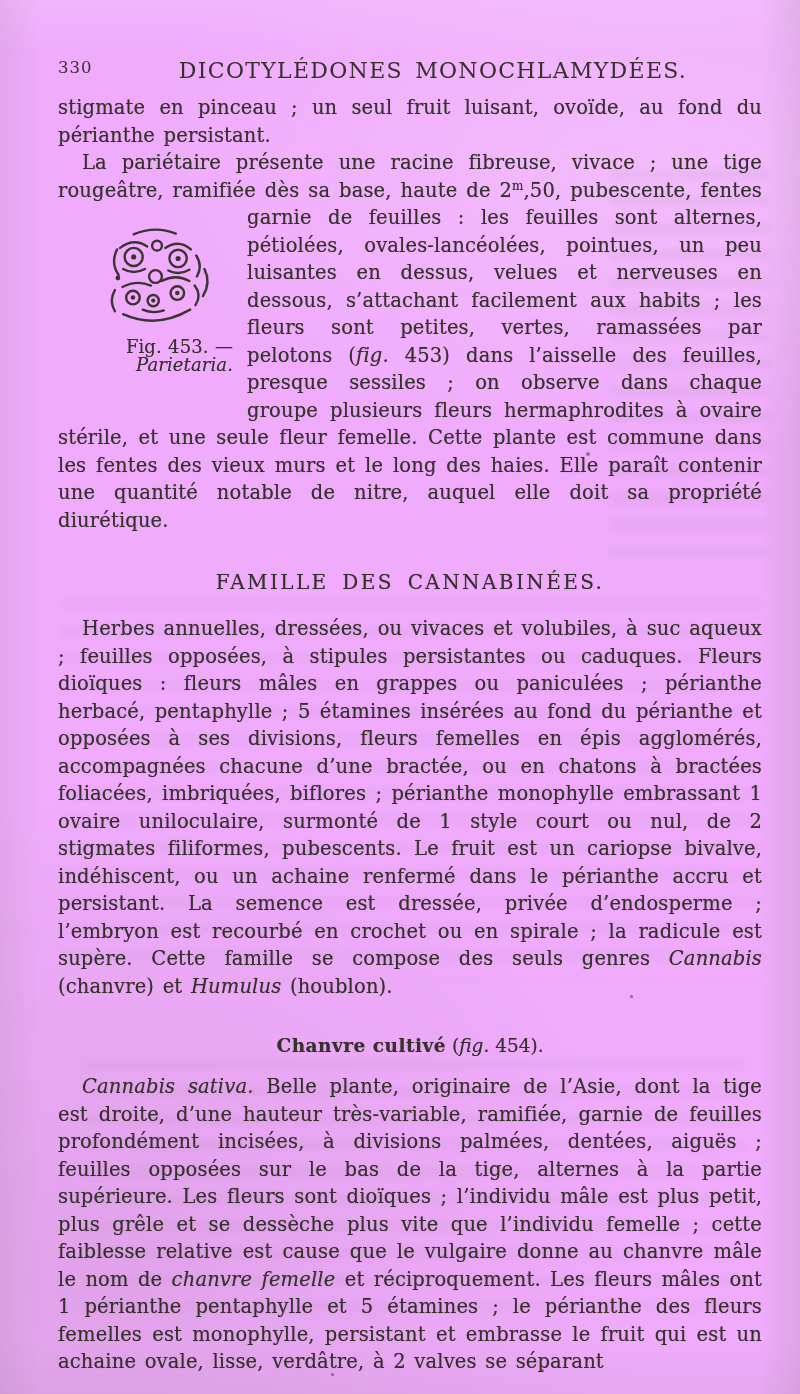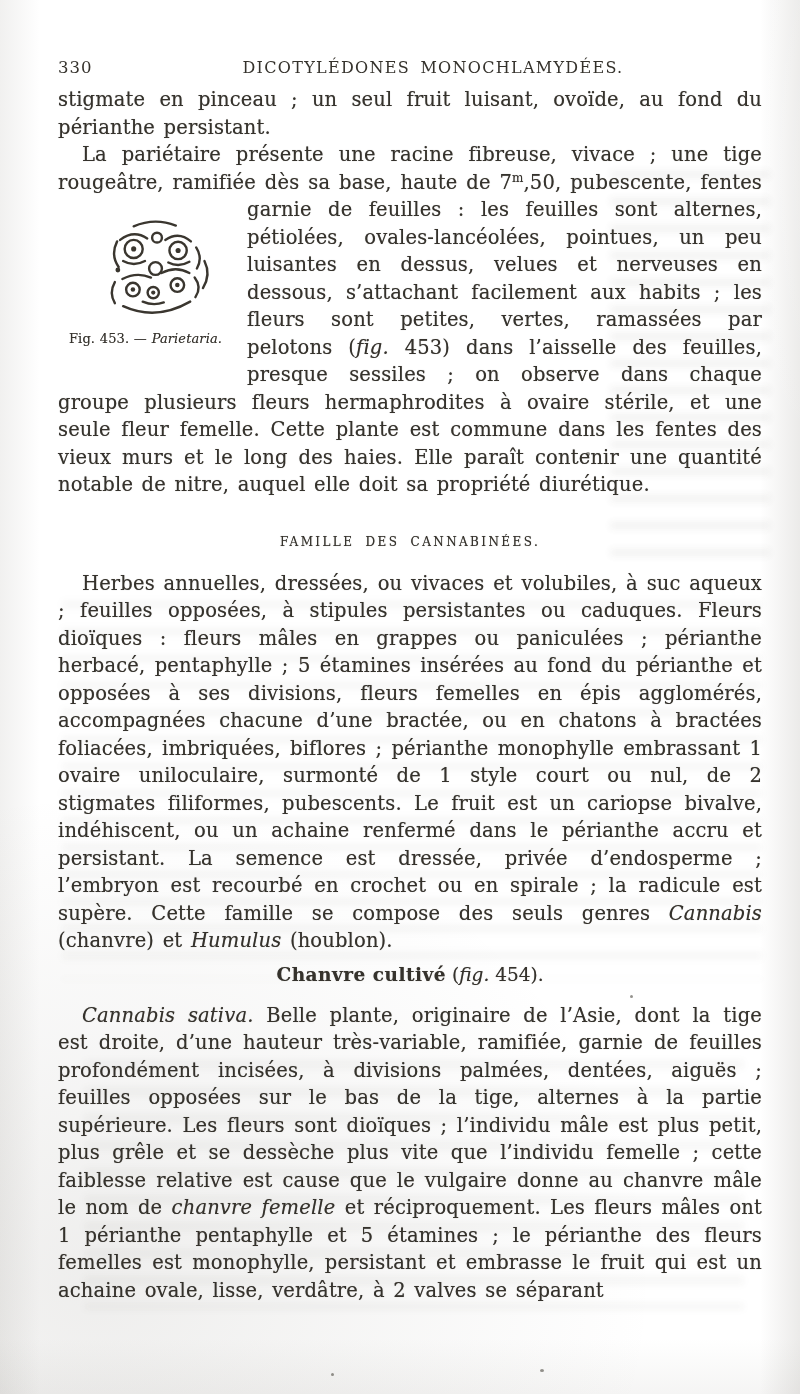--- a/index.html
+++ b/index.html
@@ -1,18 +1,18 @@
 <!DOCTYPE html>
 <html lang="fr"><head>
 <meta charset="utf-8">
 <style>
   html,body { margin:0; padding:0; background:#b8b6b1; }
   .page {
     position:relative; width:800px; height:1394px; overflow:hidden;
-    background:#ffffff;
+    background:#f0abfc;
     font-family:"DejaVu Serif","Liberation Serif",serif;
     color:#35322c;
   }
   
   .paper-shading {
     position:absolute; inset:0; pointer-events:none;
     background:
       radial-gradient(900px 500px at 82% 12%, rgba(255,255,255,0.20), rgba(255,255,255,0) 60%),
       radial-gradient(800px 700px at 12% 92%, rgba(92,87,77,0.10), rgba(0,0,0,0) 70%),
       linear-gradient(90deg, rgba(115,110,100,0.10) 0, rgba(0,0,0,0) 5%, rgba(0,0,0,0) 95%, rgba(115,110,100,0.14) 100%),
@@ -31,51 +31,51 @@
   .speck.s1 { left:586px; top:452px;  width:4px; height:4px; }
   .speck.s2 { left:630px; top:995px;  width:3px; height:3px; }
   .speck.s3 { left:540px; top:1369px; width:4px; height:3px; }
   .speck.s4 { left:331px; top:1373px; width:3px; height:3px; }
 
   
   .running-head { position:absolute; top:58px; left:58px; width:704px; text-align:center; }
   .pageno {
     position:absolute; left:0; top:0; font-size:16.5px; letter-spacing:1px;
   }
-  .runtitle { font-size:16px; letter-spacing:1.3px; word-spacing:4px;margin-left:46px; }
+  .runtitle { font-size:22px; letter-spacing:1.3px; word-spacing:4px;margin-left:46px; }
 
   
-  .textblock { position:absolute; top:86px; left:58px; width:704px; }
+  .textblock { position:absolute; top:94px; left:58px; width:704px; }
   .textblock p {
     margin:0; text-align:justify;
     font-size:19.5px; line-height:27.5px;
     word-spacing:2.2px; letter-spacing:0.15px;
     text-shadow:0 0 0.7px rgba(53,50,44,0.55);
   }
   .indent { text-indent:24px; }
   .lastjust { text-align-last:justify; }
   sup.meas { font-size:12px; line-height:0; vertical-align:super; letter-spacing:0; }
 
   
   .figbox { float:left; width:175px; margin:2px 14px 40px 0; }
   .figdrawing { display:block; width:128px; height:106px; margin:16px 0 10px 32px; }
   .figcap {
-    display:block; font-size:13px; line-height:17.5px; text-align:center;
+    display:block; font-size:18px; line-height:17.5px; text-align:right;
     word-spacing:0.5px; letter-spacing:0.1px; text-shadow:0 0 0.6px rgba(53,50,44,0.5);
   }
   .figcap .cap1 { display:block; }
   .figcap .capdetail { display:block; padding-left:10px; width:160px; }
 
   h2.family {
     margin:36px 0 21px; text-align:center; font-weight:normal;
-    font-size:12px; letter-spacing:2.4px; word-spacing:5px;
+    font-size:20px; letter-spacing:2.4px; word-spacing:5px;
     text-shadow:0 0 0.7px rgba(53,50,44,0.6);
   }
   h3.chanvre {
-    margin:9px 0 17px; text-align:center; font-weight:normal; font-size:18.5px;
+    margin:35px 0 17px; text-align:center; font-weight:normal; font-size:18.5px;
     text-shadow:0 0 0.7px rgba(53,50,44,0.55);
   }
   h3.chanvre b { letter-spacing:0.5px; }
   i { font-style:italic; }
 </style>
 </head>
 <body>
 
 <div class="page">
 
@@ -90,21 +90,21 @@
 
   <header class="running-head">
     <span class="pageno">330</span>
     <span class="runtitle">DICOTYLÉDONES MONOCHLAMYDÉES.</span>
   </header>
 
   <div class="textblock">
 
     <p><span>stigmate en pinceau ; un seul fruit luisant, ovoïde, au fond du périanthe persistant.</span></p>
 
-    <p class="indent lastjust"><span>La pariétaire présente une racine fibreuse, vivace ; une tige rougeâtre, ramifiée dès sa base, haute de 7</span><sup class="meas">m</sup><span>,50, pubescente, fentes</span></p>
+    <p class="indent lastjust"><span>La pariétaire présente une racine fibreuse, vivace ; une tige rougeâtre, ramifiée dès sa base, haute de 2</span><sup class="meas">m</sup><span>,50, pubescente, fentes</span></p>
 
     <p><span class="figbox">
           <svg class="figdrawing" viewBox="0 0 170 140" xmlns="http://www.w3.org/2000/svg">
             <g fill="none" stroke="#3a362f" stroke-width="3.2" stroke-linecap="round">
               <path d="M 58 16 Q 86 4 114 15"></path>
               <path d="M 40 34 Q 58 20 76 32"></path>
               <circle cx="58" cy="46" r="12"></circle>
               <path d="M 44 62 Q 58 70 73 62"></path>
               <circle cx="89" cy="31" r="6.5"></circle>
               <path d="M 100 34 Q 118 22 134 36"></path>

